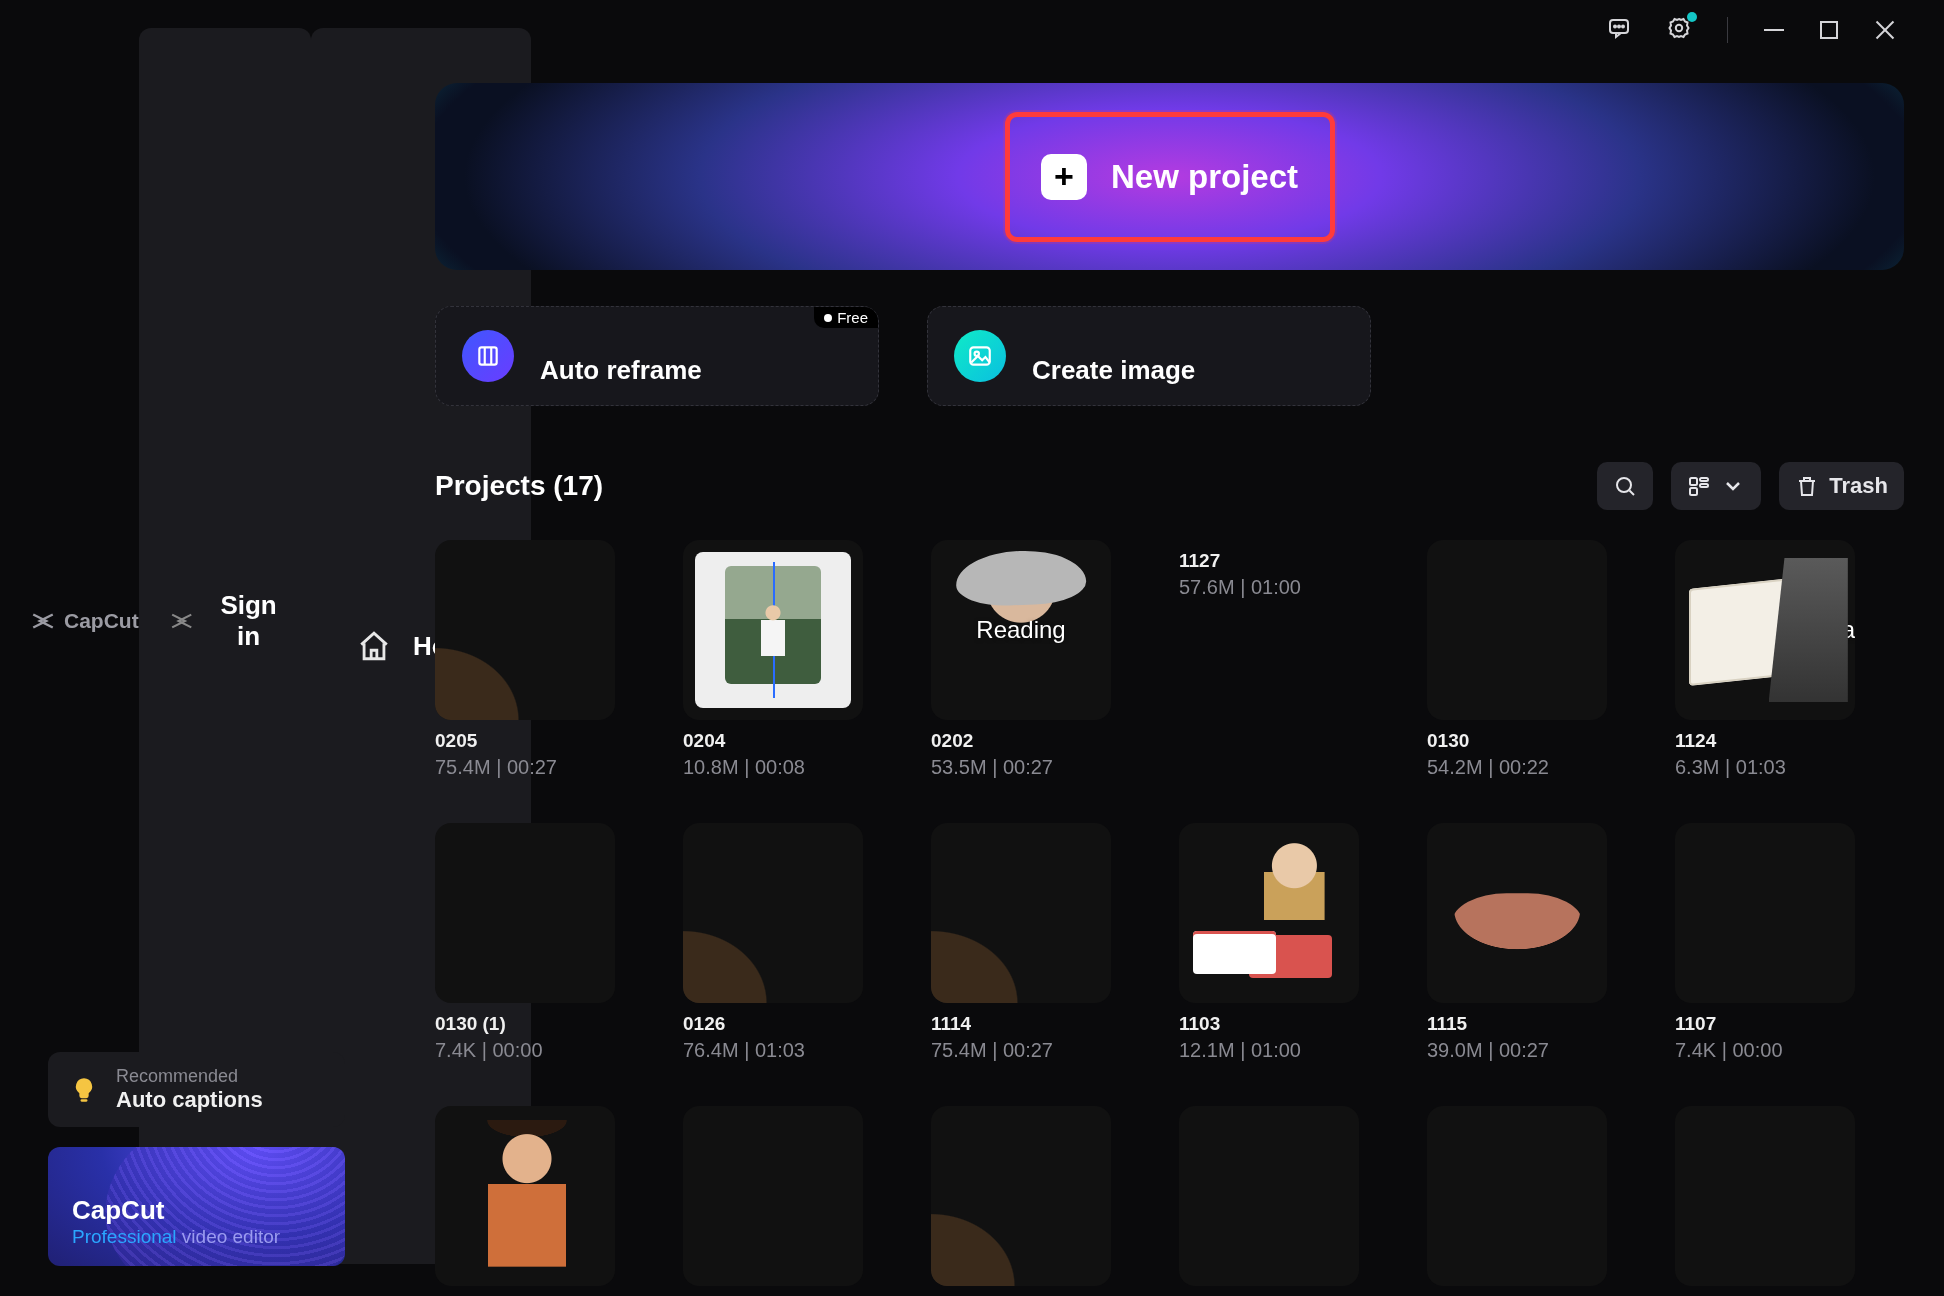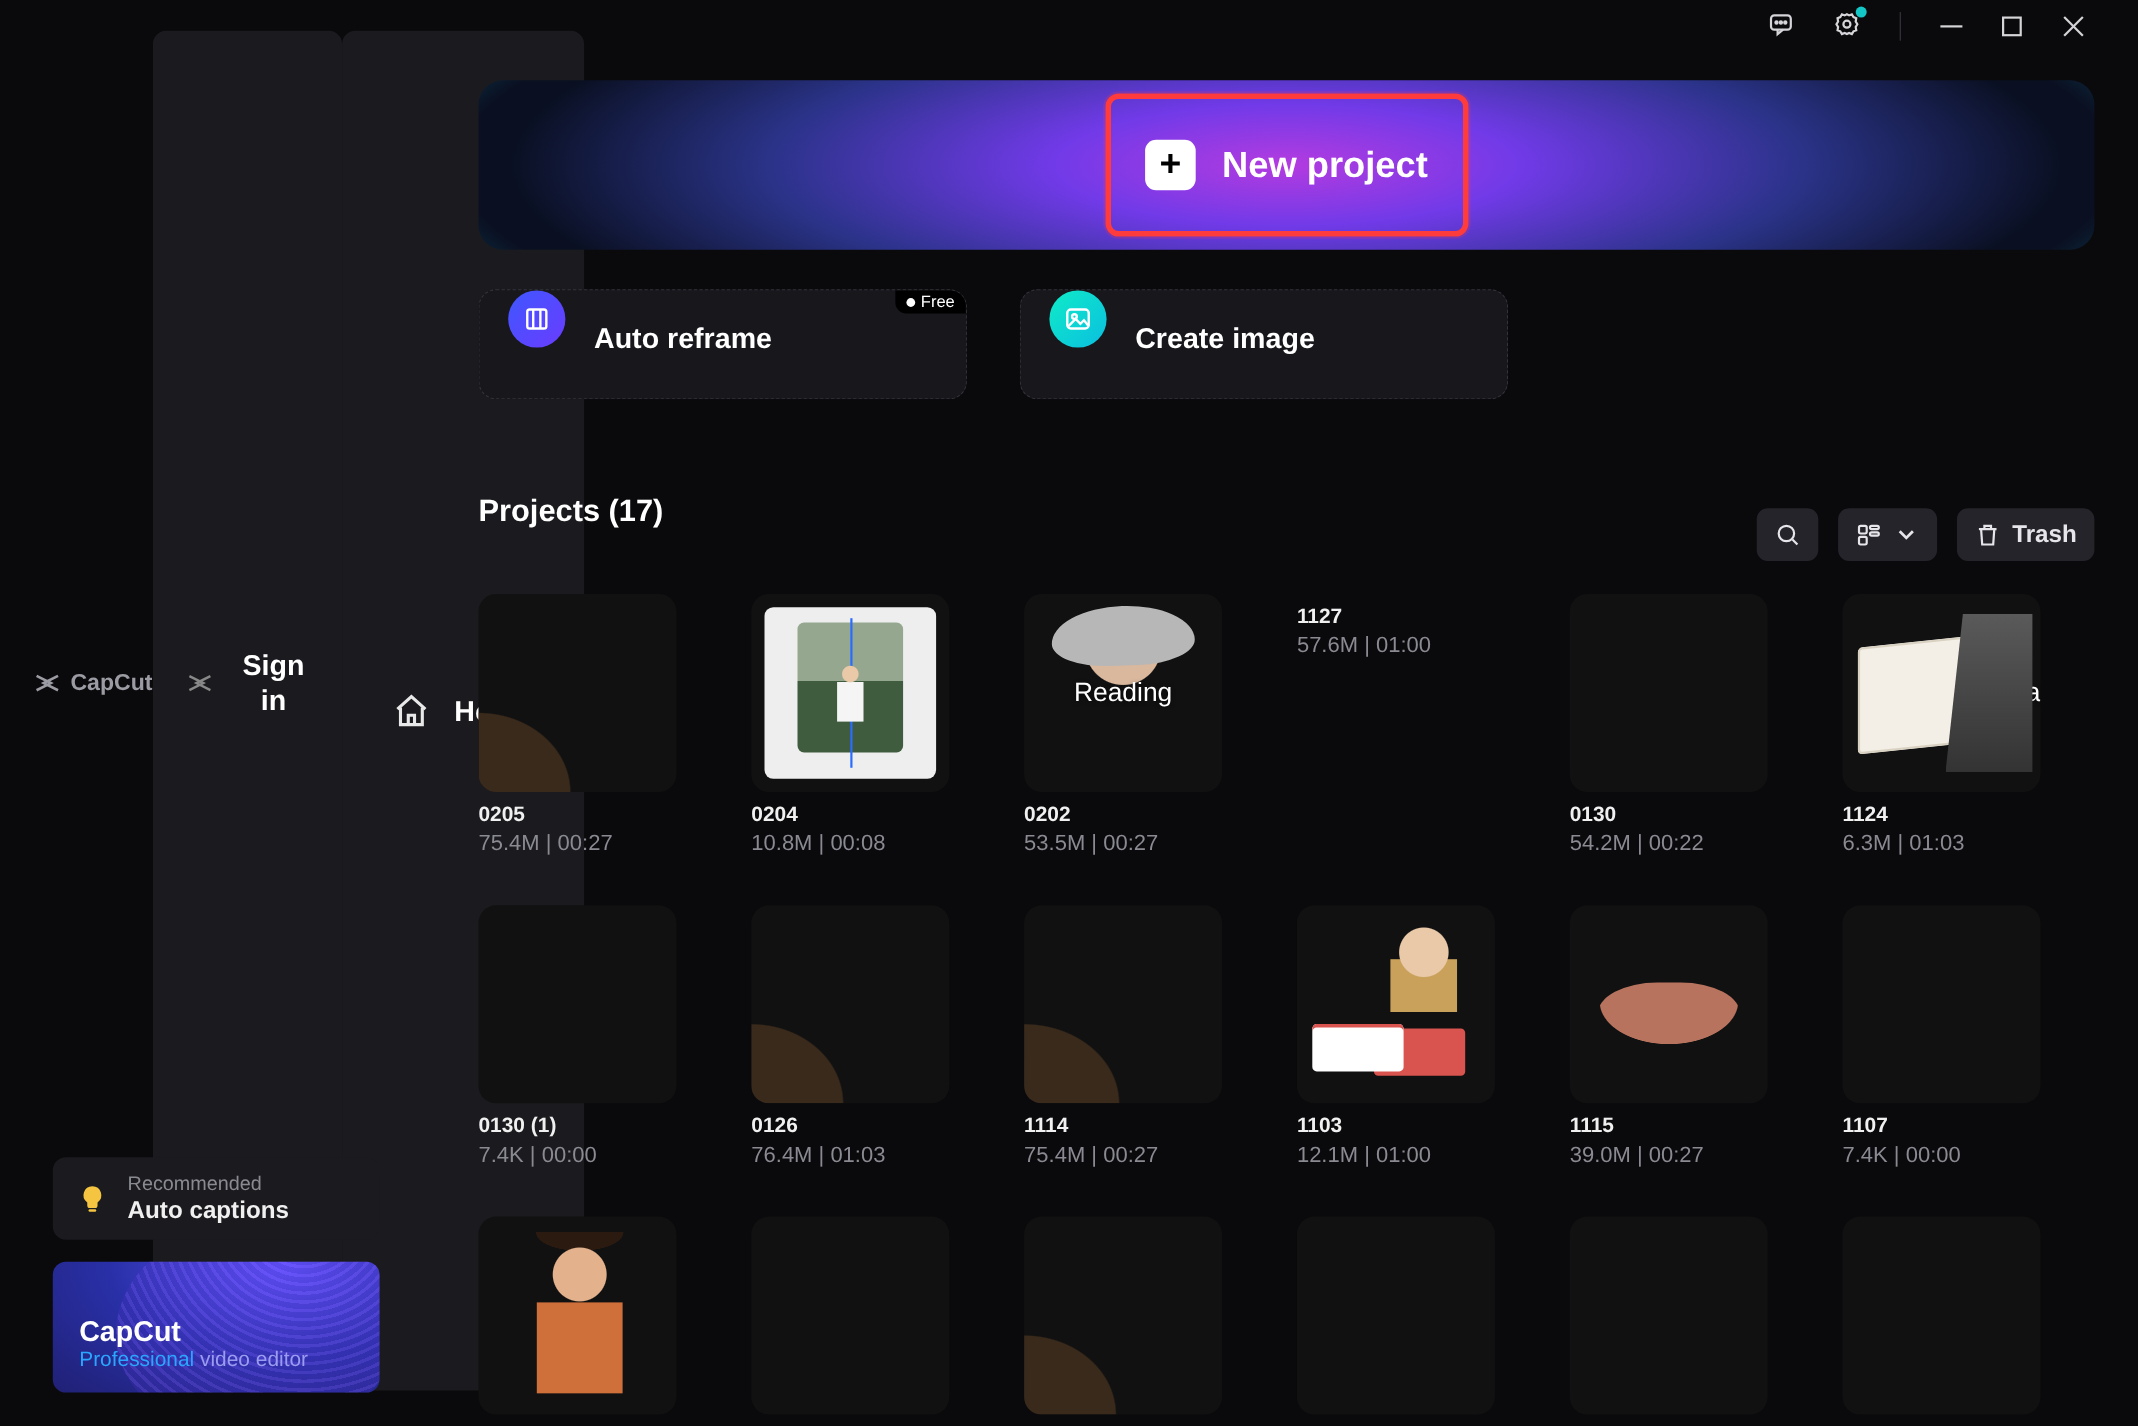--- a/index.html
+++ b/index.html
@@ -170,21 +170,21 @@
     }
     .np-text { color:#fff; font-size: 33px; font-weight: 700; }
 
     
     .tiles { display: flex; gap: 48px; margin-top: 36px; }
     .tile {
       width: 444px; height: 100px;
       background: #17171c;
       border-radius: 16px;
       border: 1px dashed #33333b;
-      display: flex; gap: 26px;
+      display: flex; align-items: center; gap: 26px;
       padding: 0 26px;
       position: relative;
       cursor: pointer;
     }
     .tile-badge {
       position: absolute; top: 0; right: 0;
       background: #000; color: #fff; font-size: 15px;
       padding: 2px 10px; border-top-right-radius: 14px; border-bottom-left-radius: 10px;
       display:flex; align-items:center; gap:5px;
     }
@@ -203,21 +203,20 @@
       margin-top: 56px;
       display:flex; justify-content:space-between; align-items:center;
     }
     .proj-title { font-size: 28px; font-weight:700; color:#fff; }
     .proj-tools { display:flex; gap: 18px; }
     .tool-btn {
       background:#24242a; border-radius:10px; height:48px;
       display:flex; align-items:center; justify-content:center;
       padding: 0 16px; cursor:pointer; color:#e6e6ea;
       gap:10px;
-      margin-top:43px;
     }
     .tool-btn svg { width: 24px; height: 24px; }
     .trash-label { font-size: 22px; font-weight: 600; }
 
     
     .grid {
       margin-top: 30px;
       display: grid;
       grid-template-columns: repeat(6, 180px);
       column-gap: 68px;

